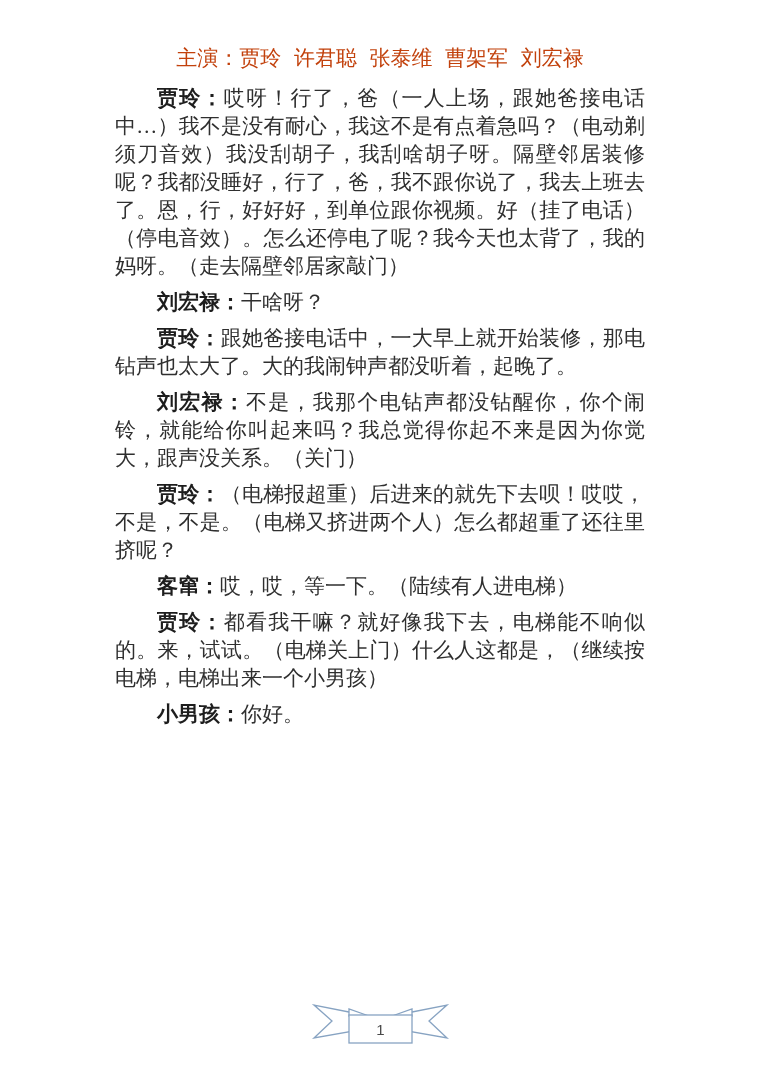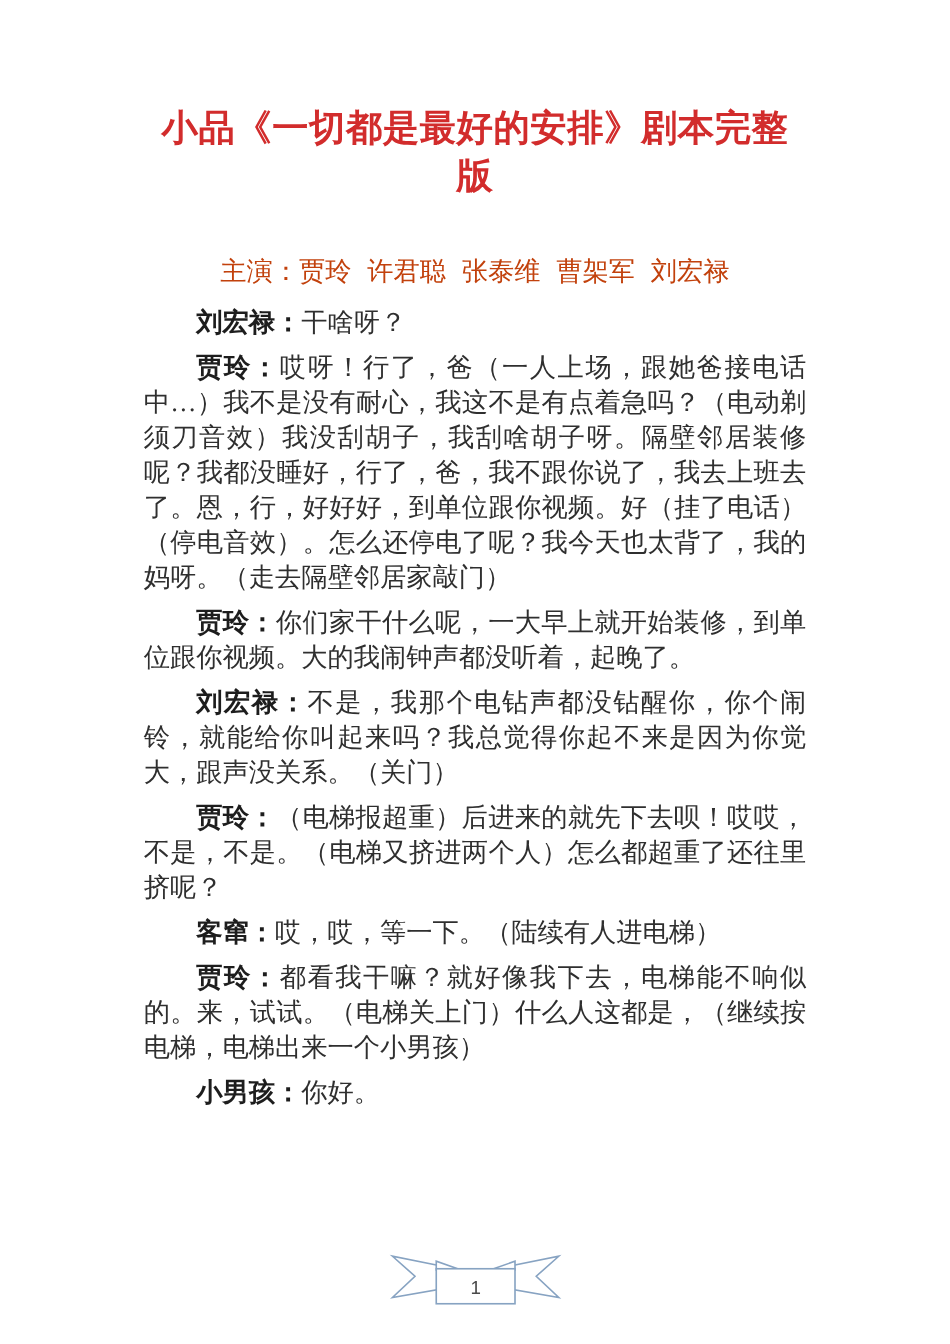--- a/index.html
+++ b/index.html
@@ -70,31 +70,30 @@
     font-size: 15px;
     fill: #4a4a4a;
   }
 </style>
 </head>
 <body>
 
 <div class="page">
   <div class="content">
 
-    <h1 class="doc-title">小品《一切都是最好的安排》剧本完整版</h1>
 
     <p class="cast-line">主演：贾玲 许君聪 张泰维 曹架军 刘宏禄</p>
 
     <div class="script-body">
 
+      <p class="para"><span class="speaker">贾玲：</span><span>哎呀！行了，爸（一人上场，跟她爸接电话中…）我不是没有耐心，我这不是有点着急吗？（电动剃须刀音效）我没刮胡子，我刮啥胡子呀。隔壁邻居装修呢？我都没睡好，行了，爸，我不跟你说了，我去上班去了。恩，行，好好好，到单位跟你视频。好（挂了电话）（停电音效）。怎么还停电了呢？我今天也太背了，我的妈呀。（走去隔壁邻居家敲门）</span></p>
+
       <p class="para"><span class="speaker">刘宏禄：</span><span>干啥呀？</span></p>
 
-      <p class="para"><span class="speaker">贾玲：</span><span>哎呀！行了，爸（一人上场，跟她爸接电话中…）我不是没有耐心，我这不是有点着急吗？（电动剃须刀音效）我没刮胡子，我刮啥胡子呀。隔壁邻居装修呢？我都没睡好，行了，爸，我不跟你说了，我去上班去了。恩，行，好好好，到单位跟你视频。好（挂了电话）（停电音效）。怎么还停电了呢？我今天也太背了，我的妈呀。（走去隔壁邻居家敲门）</span></p>
-
-      <p class="para"><span class="speaker">贾玲：</span><span>你们家干什么呢，一大早上就开始装修，到单位跟你视频。大的我闹钟声都没听着，起晚了。</span></p>
+      <p class="para"><span class="speaker">贾玲：</span><span>跟她爸接电话中，一大早上就开始装修，那电钻声也太大了。大的我闹钟声都没听着，起晚了。</span></p>
 
       <p class="para"><span class="speaker">刘宏禄：</span><span>不是，我那个电钻声都没钻醒你，你个闹铃，就能给你叫起来吗？我总觉得你起不来是因为你觉大，跟声没关系。（关门）</span></p>
 
 
       <p class="para"><span class="speaker">贾玲：</span><span>（电梯报超重）后进来的就先下去呗！哎哎，不是，不是。（电梯又挤进两个人）怎么都超重了还往里挤呢？</span></p>
 
       <p class="para"><span class="speaker">客窜：</span><span>哎，哎，等一下。（陆续有人进电梯）</span></p>
 
 
       <p class="para"><span class="speaker">贾玲：</span><span>都看我干嘛？就好像我下去，电梯能不响似的。来，试试。（电梯关上门）什么人这都是，（继续按电梯，电梯出来一个小男孩）</span></p>

